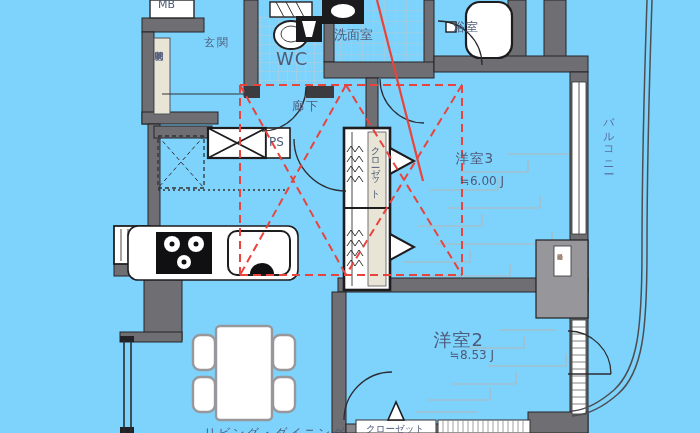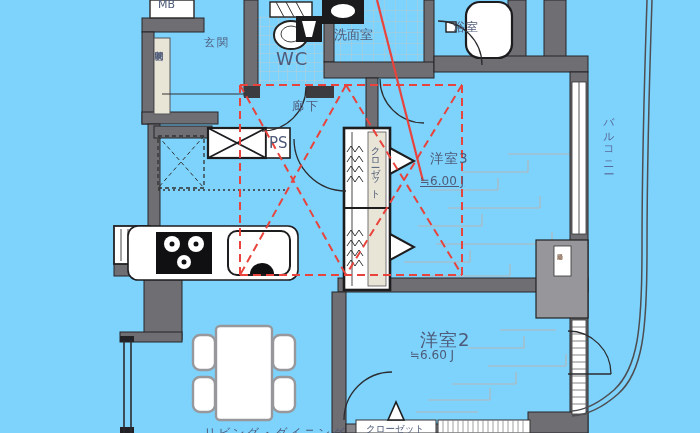--- a/index.html
+++ b/index.html
@@ -1,32 +1,32 @@
 <!DOCTYPE html>
 <html><head>
 <meta charset="utf-8">
 <style>
   html,body{margin:0;padding:0;background:#fff;}
   #plan{position:relative;width:700px;height:433px;overflow:hidden;background:#7dd3fc;
         font-family:"DejaVu Sans",sans-serif;}
   #plan svg{position:absolute;left:0;top:0;}
   .lbl{position:absolute;color:#4e5a78;line-height:1;white-space:nowrap;z-index:5;}
   .vert{writing-mode:vertical-rl;text-orientation:upright;}
-  .ctr{text-align:left;}
+  .ctr{text-align:right;}
   .lbl-mb{left:158px;top:-1px;font-size:11px;}
   .lbl-entrance{left:204px;top:37px;font-size:11px;letter-spacing:2px;}
   .lbl-storage{left:154px;top:44px;font-size:9px;height:70px;}
   .lbl-wc{left:276px;top:50px;font-size:18px;letter-spacing:1px;}
   .lbl-wash{left:334px;top:28px;font-size:13px;text-align:right;}
   .lbl-bath{left:453px;top:21px;font-size:12px;letter-spacing:1px;}
   .lbl-corridor{left:292px;top:100px;font-size:12px;letter-spacing:2px;}
-  .lbl-ps{left:269px;top:136px;font-size:15px;}
+  .lbl-ps{left:269px;top:136px;font-size:12px;}
   .lbl-closet{left:371px;top:140px;font-size:9.5px;height:150px;}
   .lbl-b3{left:430px;top:152px;font-size:13.5px;width:64px;letter-spacing:1px;}
-  .lbl-b3s{left:420px;top:175px;font-size:12px;width:84px;text-decoration:underline;}
+  .lbl-b3s{left:420px;top:175px;font-size:12px;width:84px;}
   .lbl-b2{left:420px;top:331px;font-size:18px;width:64px;letter-spacing:1px;}
   .lbl-b2s{left:410px;top:349px;font-size:12px;width:84px;}
   .lbl-balcony{left:603px;top:110px;font-size:11px;letter-spacing:2px;color:#5b6b9c;}
   .lbl-wh{left:557px;top:249px;font-size:6px;color:#8a6a55;height:26px;}
   .lbl-closet2{left:366px;top:424px;font-size:9.5px;}
   .lbl-ld{left:204px;top:427px;font-size:12px;letter-spacing:2px;}
 </style>
 </head>
 <body>
 
@@ -214,18 +214,18 @@
   <div class="lbl lbl-storage vert">玄関収納</div>
   <div class="lbl lbl-wc">WC</div>
   <div class="lbl lbl-wash">洗面室</div>
   <div class="lbl lbl-bath">浴室</div>
   <div class="lbl lbl-corridor">廊下</div>
   <div class="lbl lbl-ps">PS</div>
   <div class="lbl lbl-closet vert">クローゼット</div>
   <div class="lbl lbl-b3 ctr">洋室3</div>
   <div class="lbl lbl-b3s ctr">≒6.00 J</div>
   <div class="lbl lbl-b2 ctr">洋室2</div>
-  <div class="lbl lbl-b2s ctr">≒6.60 J</div>
+  <div class="lbl lbl-b2s ctr">≒8.53 J</div>
   <div class="lbl lbl-balcony vert">バルコニー</div>
   <div class="lbl lbl-wh vert">給湯器</div>
   <div class="lbl lbl-closet2">クローゼット</div>
   <div class="lbl lbl-ld">リビング・ダイニング</div>
 </div>
 
 </body></html>

